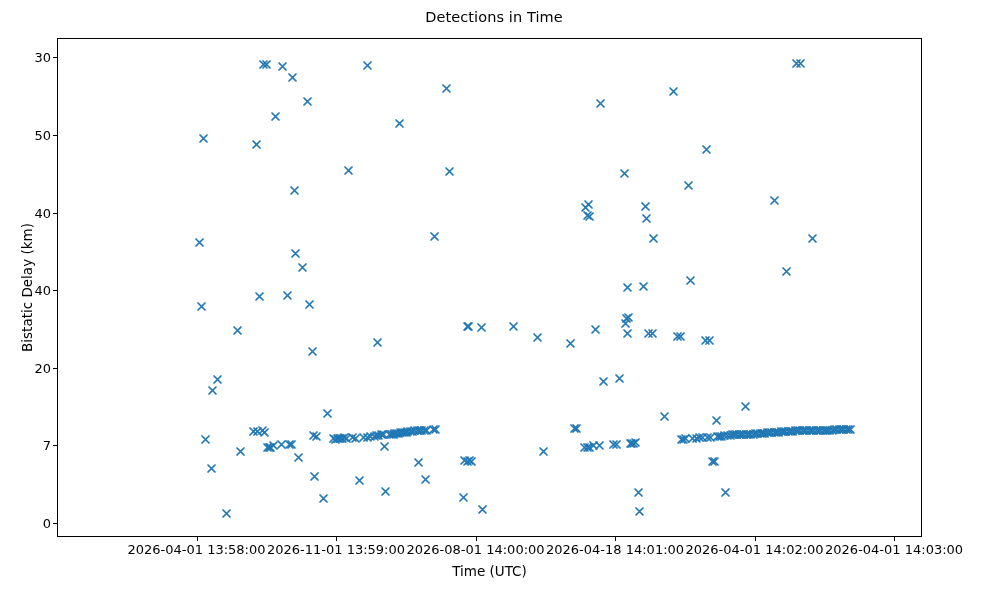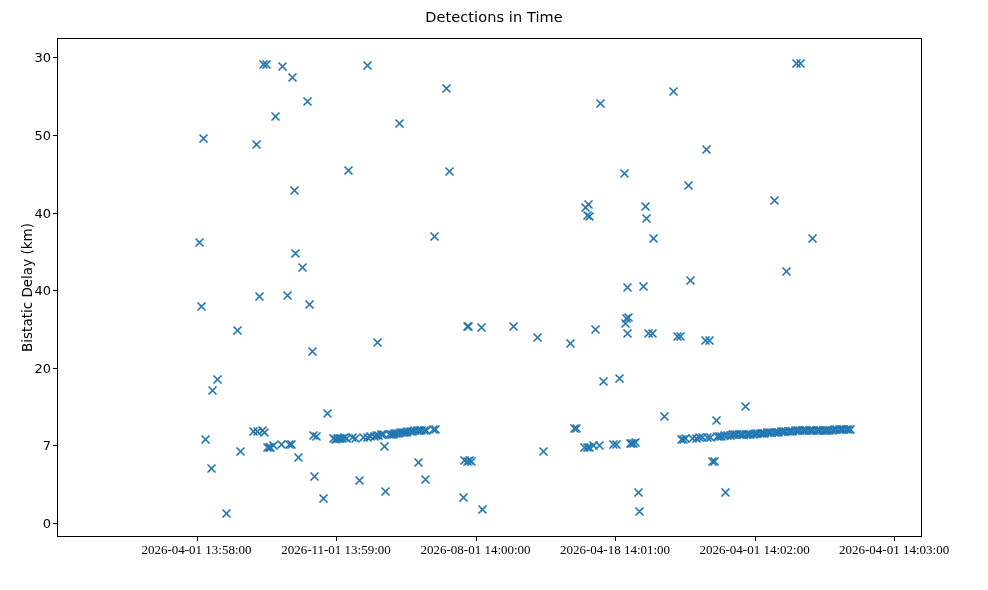--- a/index.html
+++ b/index.html
@@ -101,21 +101,20 @@
     width: 1.05px;
     height: 4px;
     background: #000000;
   }
   #xtick-holder {
     position: absolute;
     left: 57px;
     top: 537px;
     width: 865px;
     height: 30px;
-    font-family: Liberation Serif, serif;
   }
   #xlabel {
     position: absolute;
     left: 57px;
     top: 563px;
     width: 865px;
     text-align: center;
     font-size: 13.5px;
     color: #000000;
   }
@@ -1300,15 +1299,16 @@
       <div class="xtick-mark" style="left: 418.55px;"></div>
       <div class="xtick-label" style="left: 418.55px;">2026-08-01 14:00:00</div>
       <div class="xtick-mark" style="left: 558.06px;"></div>
       <div class="xtick-label" style="left: 558.06px;">2026-04-18 14:01:00</div>
       <div class="xtick-mark" style="left: 697.58px;"></div>
       <div class="xtick-label" style="left: 697.58px;">2026-04-01 14:02:00</div>
       <div class="xtick-mark" style="left: 837.1px;"></div>
       <div class="xtick-label" style="left: 837.1px;">2026-04-01 14:03:00</div>
     </div>
 
+  <div id="xlabel">Time (UTC)</div>
   <div id="ylabel">Bistatic Delay (km)</div>
 
 </div>
 
 </body></html>

